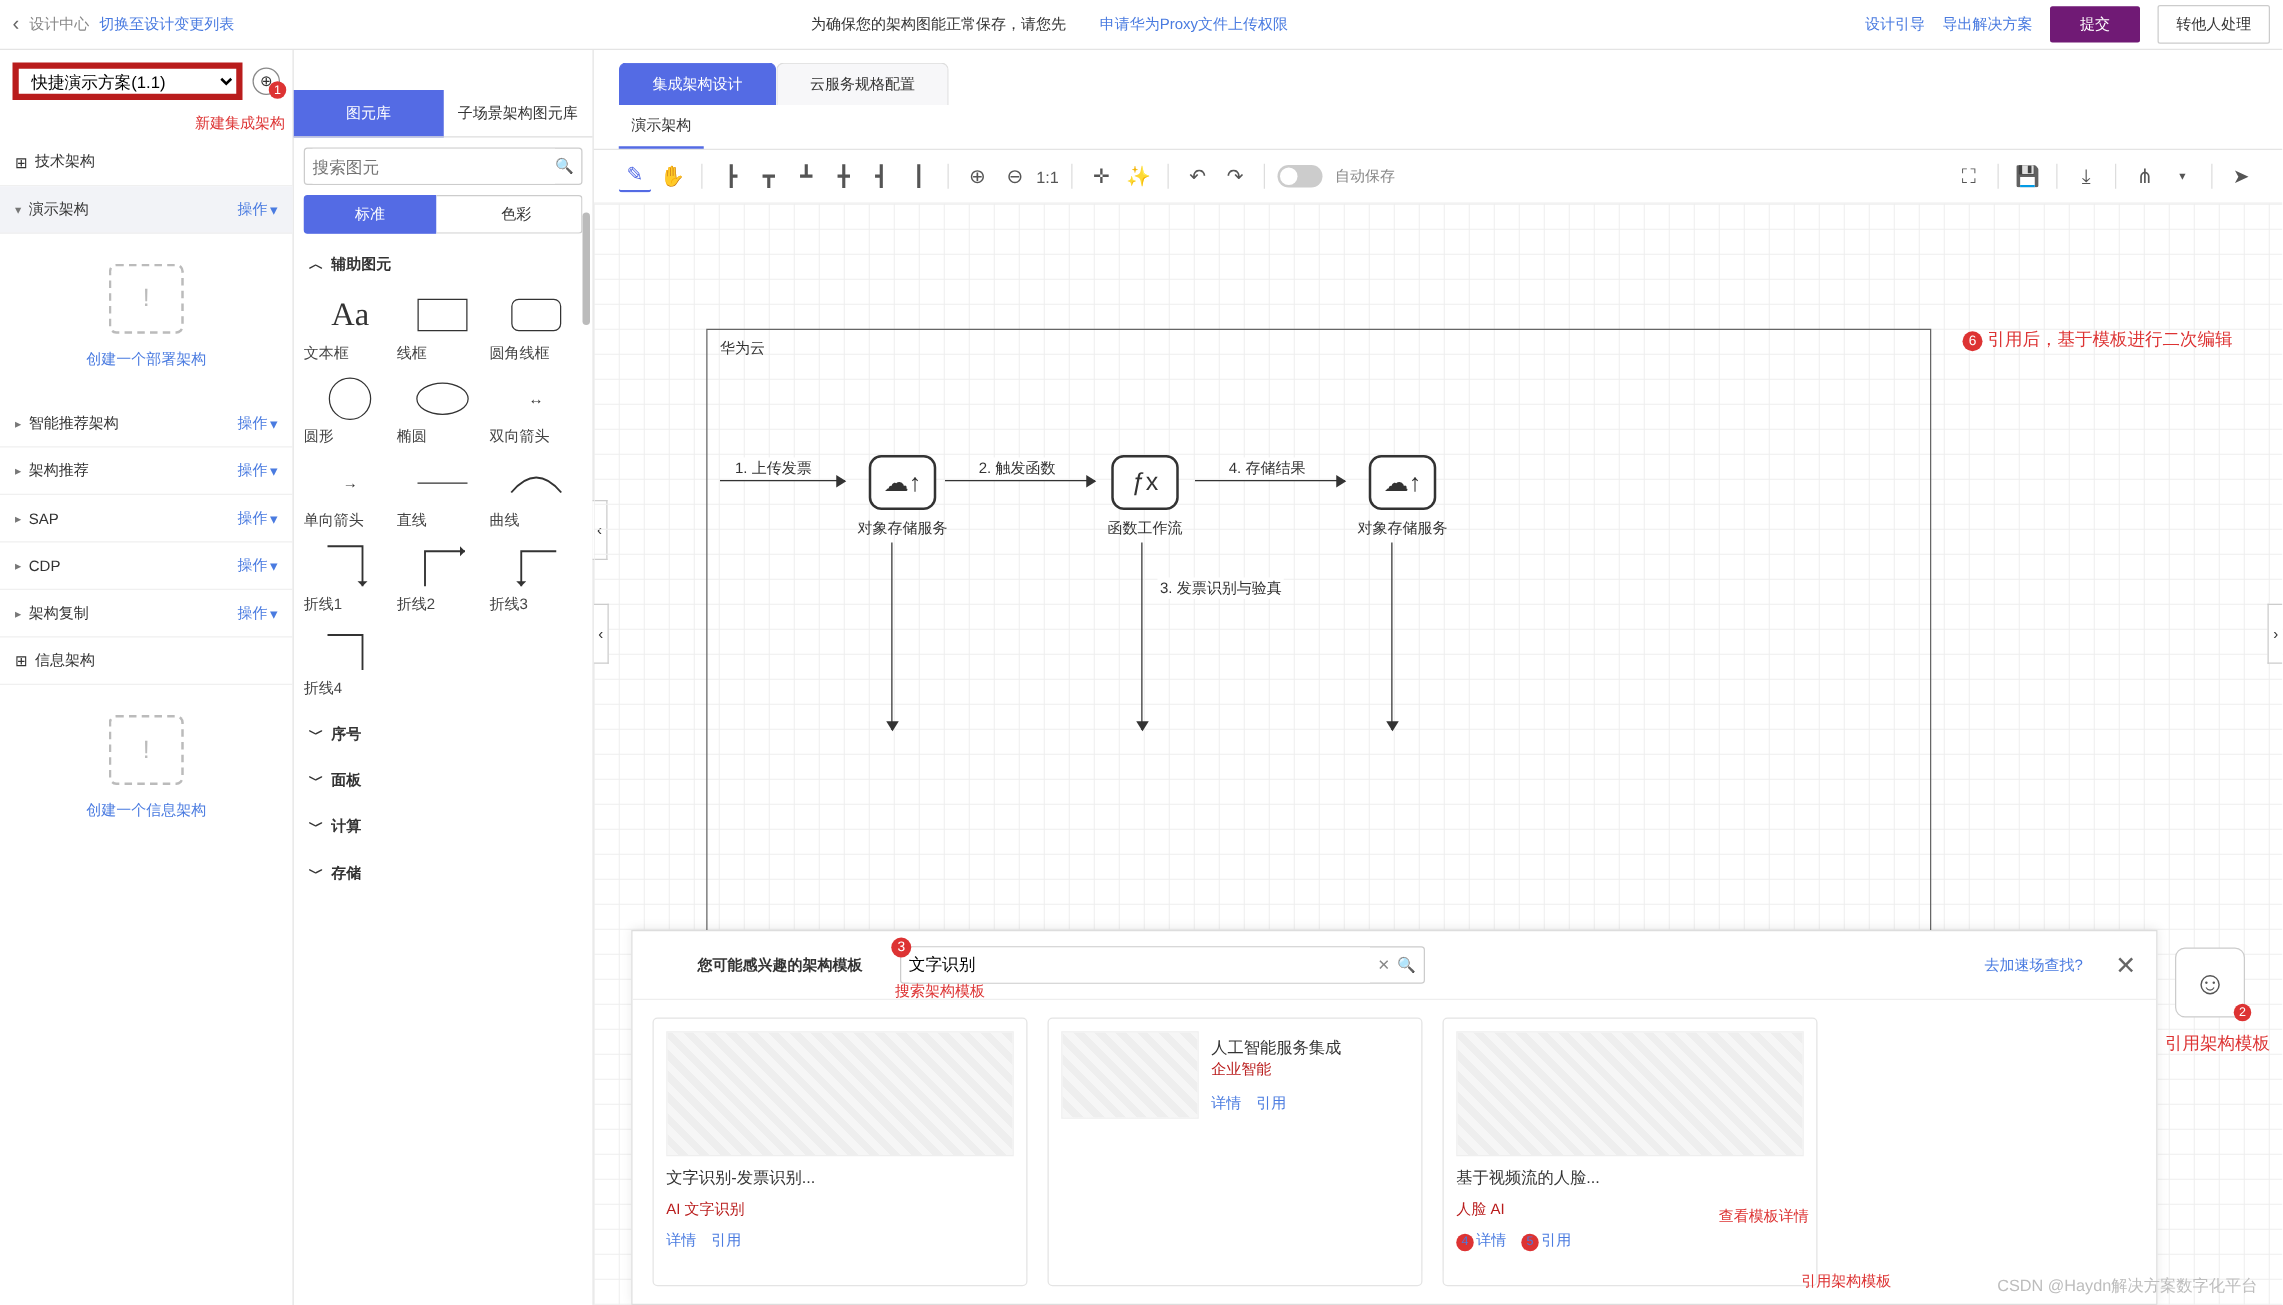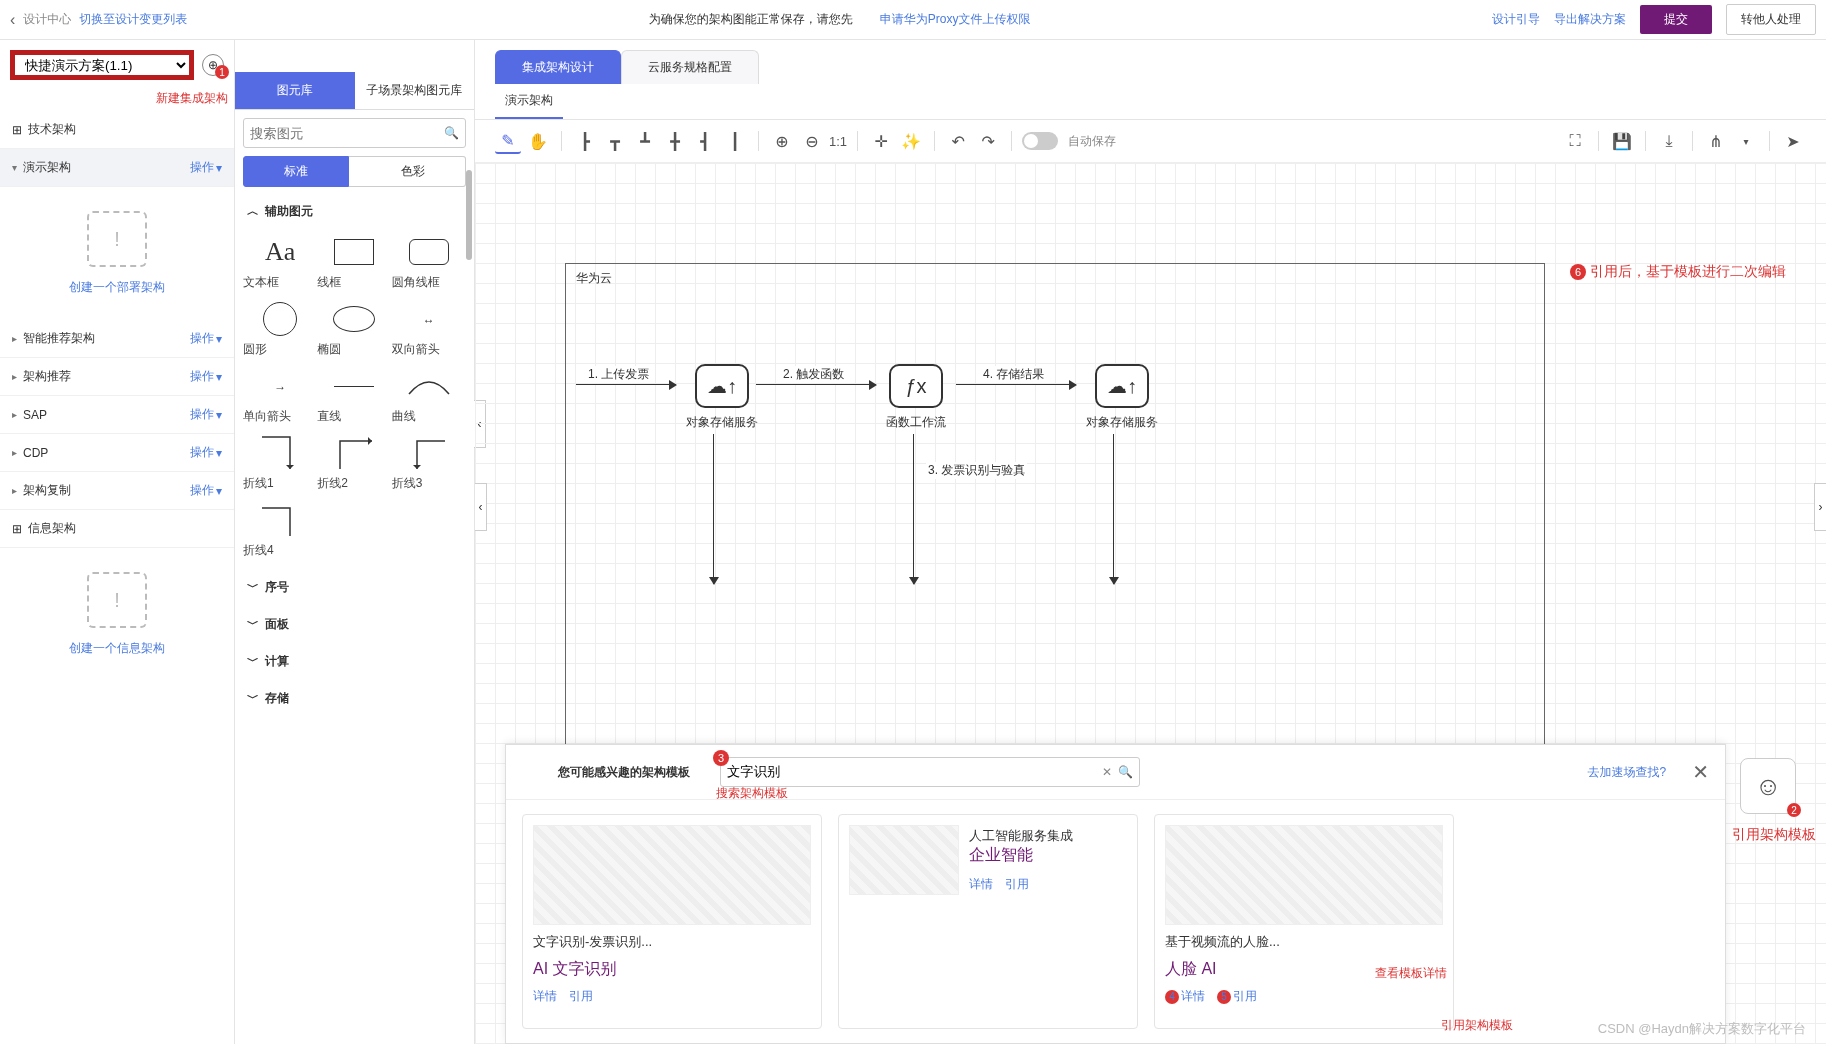--- a/index.html
+++ b/index.html
@@ -101,21 +101,21 @@
 .tmpl-head .searchw input { flex:1; border:none; outline:none; height:28px; }
 .tmpl-head .searchw .dot3 { position:absolute; left:-8px; top:-8px; width:16px;height:16px;background:#d33;color:#fff;border-radius:50%;display:flex;align-items:center;justify-content:center;font-size:11px;}
 .tmpl-head .spacer { flex:1; }
 .tmpl-head .link { color:#4a7be0; cursor:pointer; }
 .tmpl-head .close { font-size:20px; color:#666; cursor:pointer; margin-left:16px;}
 .tmpl-body { flex:1; display:flex; gap:16px; padding:14px 16px; overflow:auto; }
 .tmpl-card { width:300px; border:1px solid #e4e4e4; border-radius:4px; padding:10px; display:flex; flex-direction:column; gap:8px;}
 .tmpl-card .thumb { height:100px; background:repeating-linear-gradient(45deg,#f6f6f6,#f6f6f6 6px,#eee 6px,#eee 12px); border:1px solid #eee;}
 .tmpl-card .row1 { display:flex; gap:10px; align-items:center;}
 .tmpl-card .name { font-size:13px; color:#333; }
-.tmpl-card .tags { color:#701a75; font-size:16px; }
+.tmpl-card .tags { color:#b91c1c; font-size:12px; }
 .tmpl-card .ops2 { display:flex; gap:12px; }
 .tmpl-card .ops2 span { color:#4a7be0; cursor:pointer; position:relative;}
 .tmpl-card.compact .row1 { justify-content:space-between; }
 .dot-small { display:inline-flex; width:14px;height:14px;background:#d33;color:#fff;border-radius:50%;align-items:center;justify-content:center;font-size:10px; margin-right:2px;}
 
 .watermark { position:absolute; right:20px; bottom:6px; color:#bdbdbd; font-size:13px; }
 </style>
 </head>
 <body>
 

